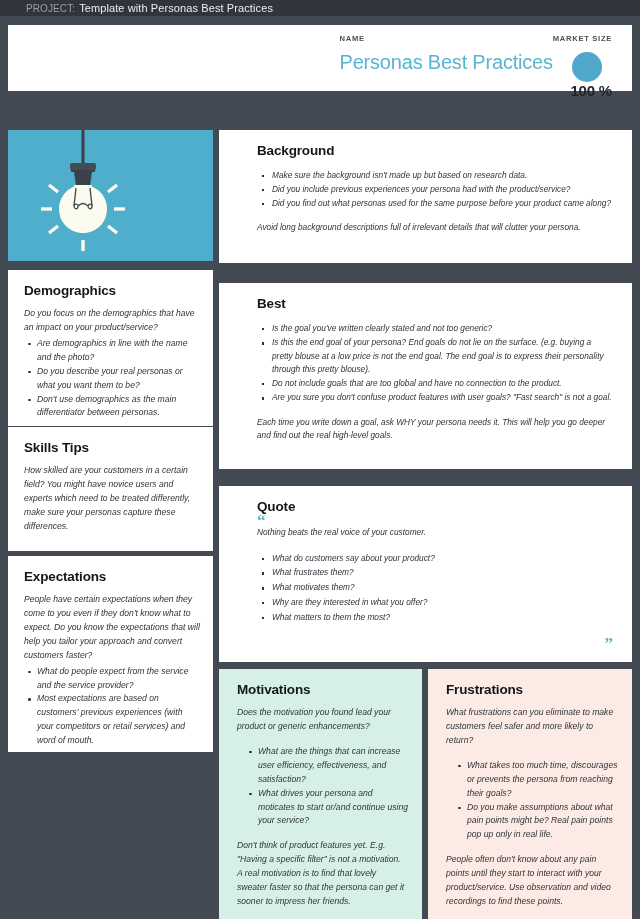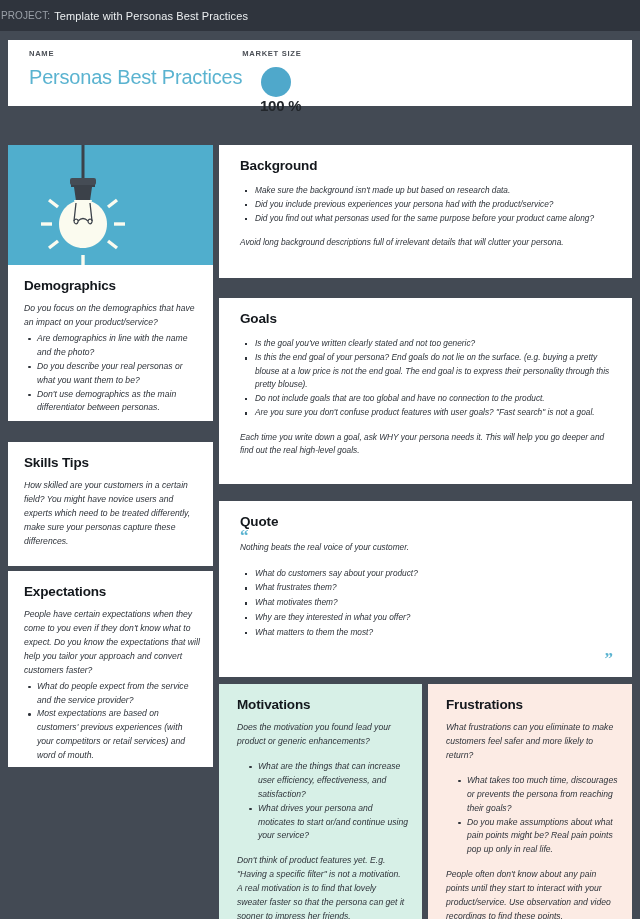--- a/index.html
+++ b/index.html
@@ -7,25 +7,25 @@
   html, body {
     width: 640px;
     height: 919px;
     background: #434a54;
     font-family: "Liberation Sans", sans-serif;
     overflow: hidden;
   }
 
   
   .topbar {
-    height: 31px;
+    height: 16px;
     background: #2f343d;
     display: flex;
     align-items: center;
-    padding-left: 1px;
+    padding-left: 26px;
     font-size: 10.5px;
     color: #ffffff;
     letter-spacing: .1px;
   }
   .topbar .lbl {
     color: #9aa0a8;
     margin-right: 4px;
     font-size: 10px;
   }
   .topbar .val { color: #eceff1; font-size: 11px; }
@@ -44,21 +44,21 @@
     background: #ffffff;
     position: absolute;
   }
 
   
   .header-card {
     left: 8px; top: 9px;
     width: 624px; height: 66px;
     padding: 9px 16px 0 21px;
     display: flex;
-    justify-content: flex-start;
+    justify-content: flex-end;
   }
   .hdr-left { display: flex; flex-direction: column; }
   .field-label {
     font-size: 7.6px;
     font-weight: bold;
     letter-spacing: .7px;
     color: #4b4f56;
     margin-bottom: 6px;
   }
   .persona-name {
@@ -95,29 +95,29 @@
     background: #50aecd;
     overflow: hidden;
   }
 
   
   .left-card {
     left: 8px;
     width: 205px;
     padding: 13px 13px 12px 16px;
   }
-  #card-demographics { top: 234px; height: 156px; }
+  #card-demographics { top: 254px; height: 156px; }
   #card-skills       { top: 411px; height: 124px; }
   #card-expectations { top: 540px; height: 196px; }
 
   
   .right-card {
     left: 219px;
     width: 413px;
-    padding: 13px 18px 12px 21px;
+    padding: 13px 18px 12px 38px;
   }
   #card-background { top: 114px; height: 133px; }
   #card-goals      { top: 267px; height: 186px; }
   #card-quote      { top: 470px; height: 176px; }
 
   
   #card-motivations {
     left: 219px; top: 653px;
     width: 203px; height: 258px;
     background: #d7f0e7;
@@ -285,21 +285,21 @@
     <div class="card-title">Background</div>
     <ul class="bullets">
       <li>Make sure the background isn't made up but based on research data.</li>
       <li>Did you include previous experiences your persona had with the product/service?</li>
       <li>Did you find out what personas used for the same purpose before your product came along?</li>
     </ul>
     <div class="outro">Avoid long background descriptions full of irrelevant details that will clutter your persona.</div>
   </div>
 
   <div class="card right-card" id="card-goals">
-    <div class="card-title">Goals</div>
+    <div class="card-title">Best</div>
     <ul class="bullets">
       <li>Is the goal you've written clearly stated and not too generic?</li>
       <li>Is this the end goal of your persona? End goals do not lie on the surface. (e.g. buying a pretty blouse at a low price is not the end goal. The end goal is to express their personality through this pretty blouse).</li>
       <li>Do not include goals that are too global and have no connection to the product.</li>
       <li>Are you sure you don't confuse product features with user goals? "Fast search" is not a goal.</li>
     </ul>
     <div class="outro">Each time you write down a goal, ask WHY your persona needs it. This will help you go deeper and find out the real high-level goals.</div>
   </div>
 
   <div class="card right-card" id="card-quote">

